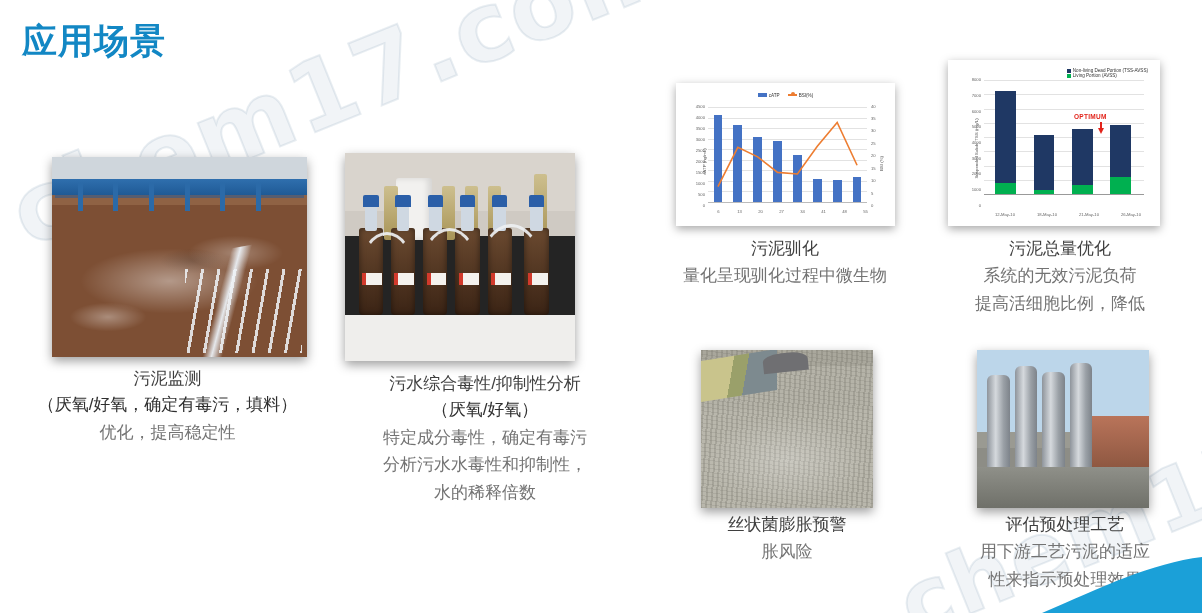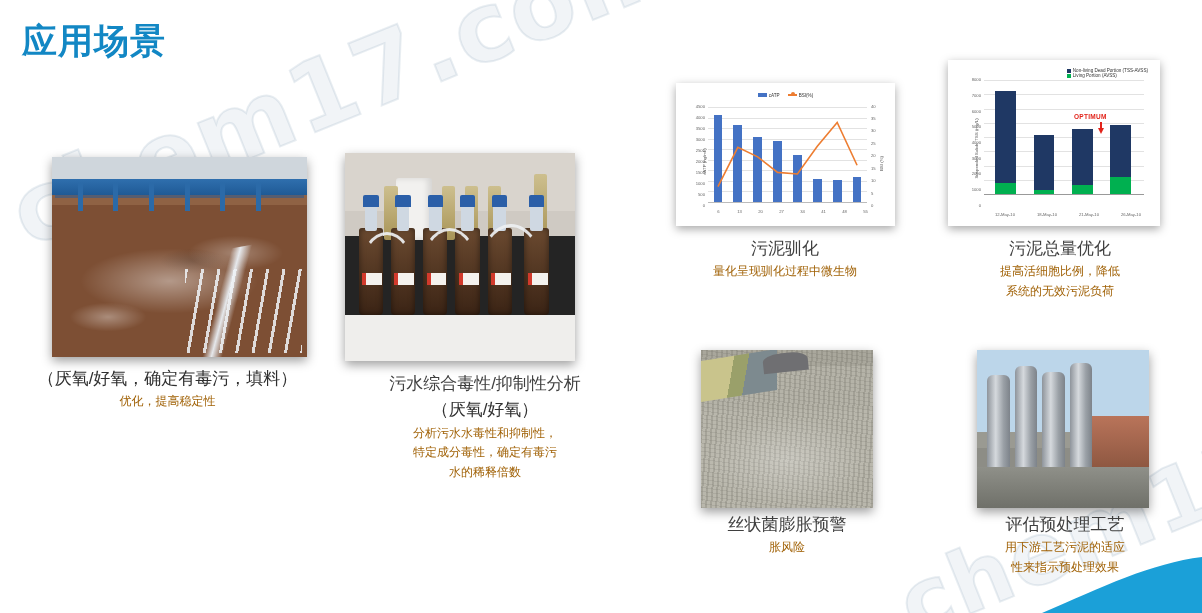--- a/index.html
+++ b/index.html
@@ -137,21 +137,21 @@
 
   
   .caption{position:absolute;text-align:center;}
   .cap-title{
     color:#3f3f3f;font-size:17px;line-height:1.55;white-space:nowrap;
   }
   .cap-sub{
     color:#2f2f2f;font-size:17px;line-height:1.55;white-space:nowrap;
   }
   .cap-desc{
-    color:#a16207;font-size:12px;line-height:1.62;
+    color:#737373;font-size:17px;line-height:1.62;
   }
 
   
   .chart-box{
     position:absolute;background:#fff;
     box-shadow:0 3px 9px rgba(0,0,0,.35);
     overflow:hidden;
   }
   .chart-inner{position:absolute;inset:6px;}
   .legend{
@@ -213,20 +213,21 @@
     <div class="post" style="left:24%;"></div>
     <div class="post" style="left:38%;"></div>
     <div class="post" style="left:52%;"></div>
     <div class="post" style="left:66%;"></div>
     <div class="post" style="left:80%;"></div>
     <div class="handrail"></div>
     <div class="hrbar"></div>
   </div>
 </div>
 <div class="caption" style="left:0px;top:366px;width:335px;">
+  <div class="cap-title">污泥监测</div>
   <div class="cap-sub">（厌氧/好氧，确定有毒污，填料）</div>
   <div class="cap-desc">优化，提高稳定性</div>
 </div>
 
 <div class="photo bottles" style="left:345px;top:153px;width:230px;height:208px;">
   <div class="inner">
     <div class="jug"></div>
     <div class="sbottle" style="left:17%;"></div>
     <div class="sbottle" style="left:42%;"></div>
     <div class="sbottle" style="left:52%;"></div>
@@ -251,22 +252,22 @@
       <div class="label"></div>
     </div>
     <div class="tube" style="left:6%;top:38%;width:22%;height:30%;"></div>
     <div class="tube" style="left:32%;top:36%;width:24%;height:34%;"></div>
     <div class="tube" style="left:58%;top:34%;width:26%;height:36%;"></div>
   </div>
 </div>
 <div class="caption" style="left:330px;top:371px;width:310px;">
   <div class="cap-title">污水综合毒性/抑制性分析</div>
   <div class="cap-sub">（厌氧/好氧）</div>
+  <div class="cap-desc">特定成分毒性，确定有毒污</div>
   <div class="cap-desc">分析污水水毒性和抑制性，</div>
-  <div class="cap-desc">特定成分毒性，确定有毒污</div>
   <div class="cap-desc">水的稀释倍数</div>
 </div>
 
 <div class="chart-box" style="left:676px;top:83px;width:219px;height:143px;">
   <div class="chart-inner">
 
     <div class="legend">
       <span class="li">
         <span class="swatch" style="background:#4472c4;"></span>
         <span>cATP</span>
@@ -398,22 +399,22 @@
     <div class="ytick" style="left:0;top:137px;width:27px;">0</div>
 
     <div class="xtick" style="left:30px;top:146px;width:42px;">12-May-10</div>
     <div class="xtick" style="left:72px;top:146px;width:42px;">18-May-10</div>
     <div class="xtick" style="left:114px;top:146px;width:42px;">21-May-10</div>
     <div class="xtick" style="left:156px;top:146px;width:42px;">26-May-10</div>
   </div>
 </div>
 <div class="caption" style="left:920px;top:236px;width:280px;">
   <div class="cap-title">污泥总量优化</div>
+  <div class="cap-desc">系统的无效污泥负荷</div>
   <div class="cap-desc">提高活细胞比例，降低</div>
-  <div class="cap-desc">系统的无效污泥负荷</div>
 </div>
 
 <div class="photo sludge" style="left:701px;top:350px;width:172px;height:158px;">
   <div class="inner">
     <div class="walk"></div>
     <div class="pipe"></div>
   </div>
 </div>
 <div class="caption" style="left:647px;top:512px;width:280px;">
   <div class="cap-title">丝状菌膨胀预警</div>

